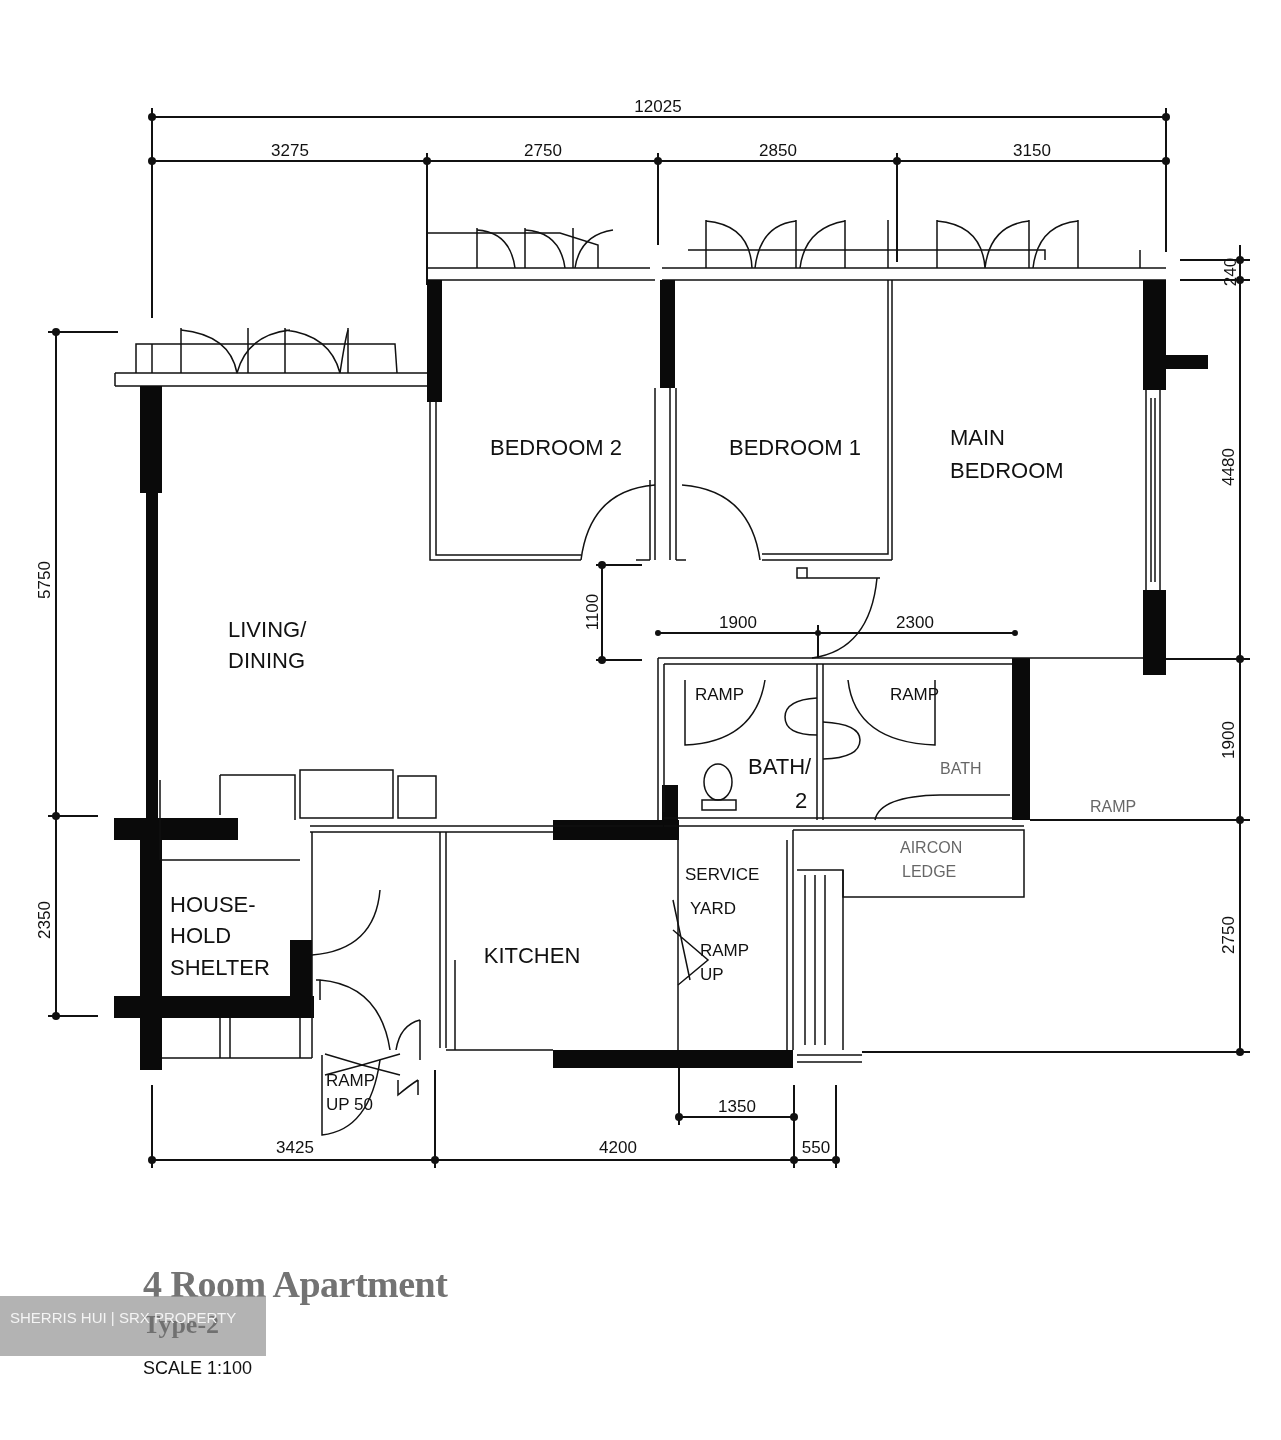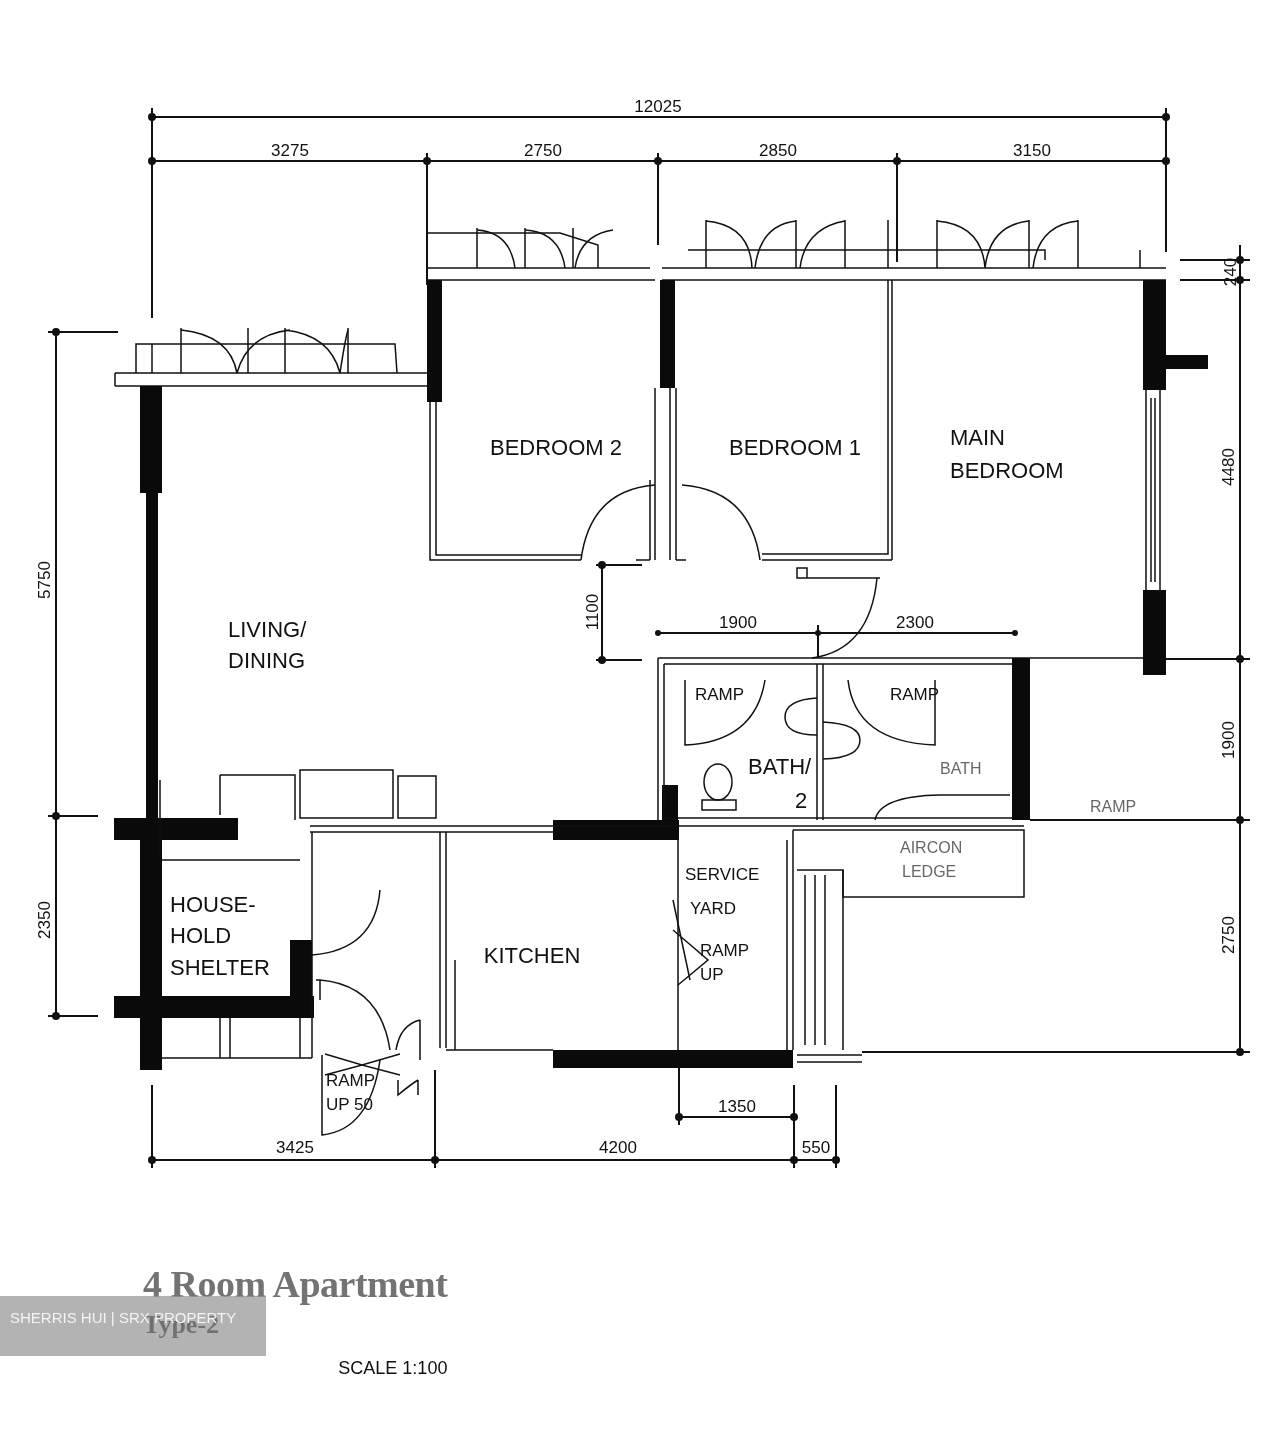--- a/index.html
+++ b/index.html
@@ -8,21 +8,21 @@
   .dimtxt { font-family: "Liberation Sans", sans-serif; font-size: 17px; fill: #111; }
   .roomtxt { font-family: "Liberation Sans", sans-serif; font-size: 22px; fill: #111; transform-box: fill-box; }
   .smalltxt { font-family: "Liberation Sans", sans-serif; font-size: 17px; fill: #111; }
   .faint { font-family: "Liberation Sans", sans-serif; font-size: 16px; fill: #333; opacity: 0.75; }
   .line { stroke: #111; stroke-width: 2; fill: none; }
   .thin { stroke: #111; stroke-width: 1.5; fill: none; }
   .wall { fill: #0a0a0a; }
   .title-block { position: absolute; left: 143px; top: 1262px; }
   .title-main { font-family: "Liberation Serif", serif; font-size: 38px; font-weight: bold; color: #737373; letter-spacing: -0.5px; line-height: 44px; }
   .title-sub { font-family: "Liberation Serif", serif; font-size: 26px; font-weight: bold; color: #111; line-height: 34px; margin-top: 2px; }
-  .title-scale { font-family: "Liberation Sans", sans-serif; font-size: 18px; color: #111; margin-top: 16px; text-align: right; }
+  .title-scale { font-family: "Liberation Sans", sans-serif; font-size: 18px; color: #111; margin-top: 16px; }
   .watermark { position: absolute; left: 0; top: 1296px; width: 266px; height: 60px; background: rgba(150,150,150,0.72); color: #f4f4f4; font-family: "Liberation Sans", sans-serif; font-size: 15px; line-height: 44px; padding-left: 10px; box-sizing: border-box; white-space: nowrap; }
 </style>
 </head>
 <body>
 
 <svg id="plan" viewBox="0 0 1281 1440" xmlns="http://www.w3.org/2000/svg">
 
   <g>
     <line class="line" x1="152" y1="117" x2="1166" y2="117"></line>
     <circle cx="152" cy="117" r="4" fill="#111"></circle>

